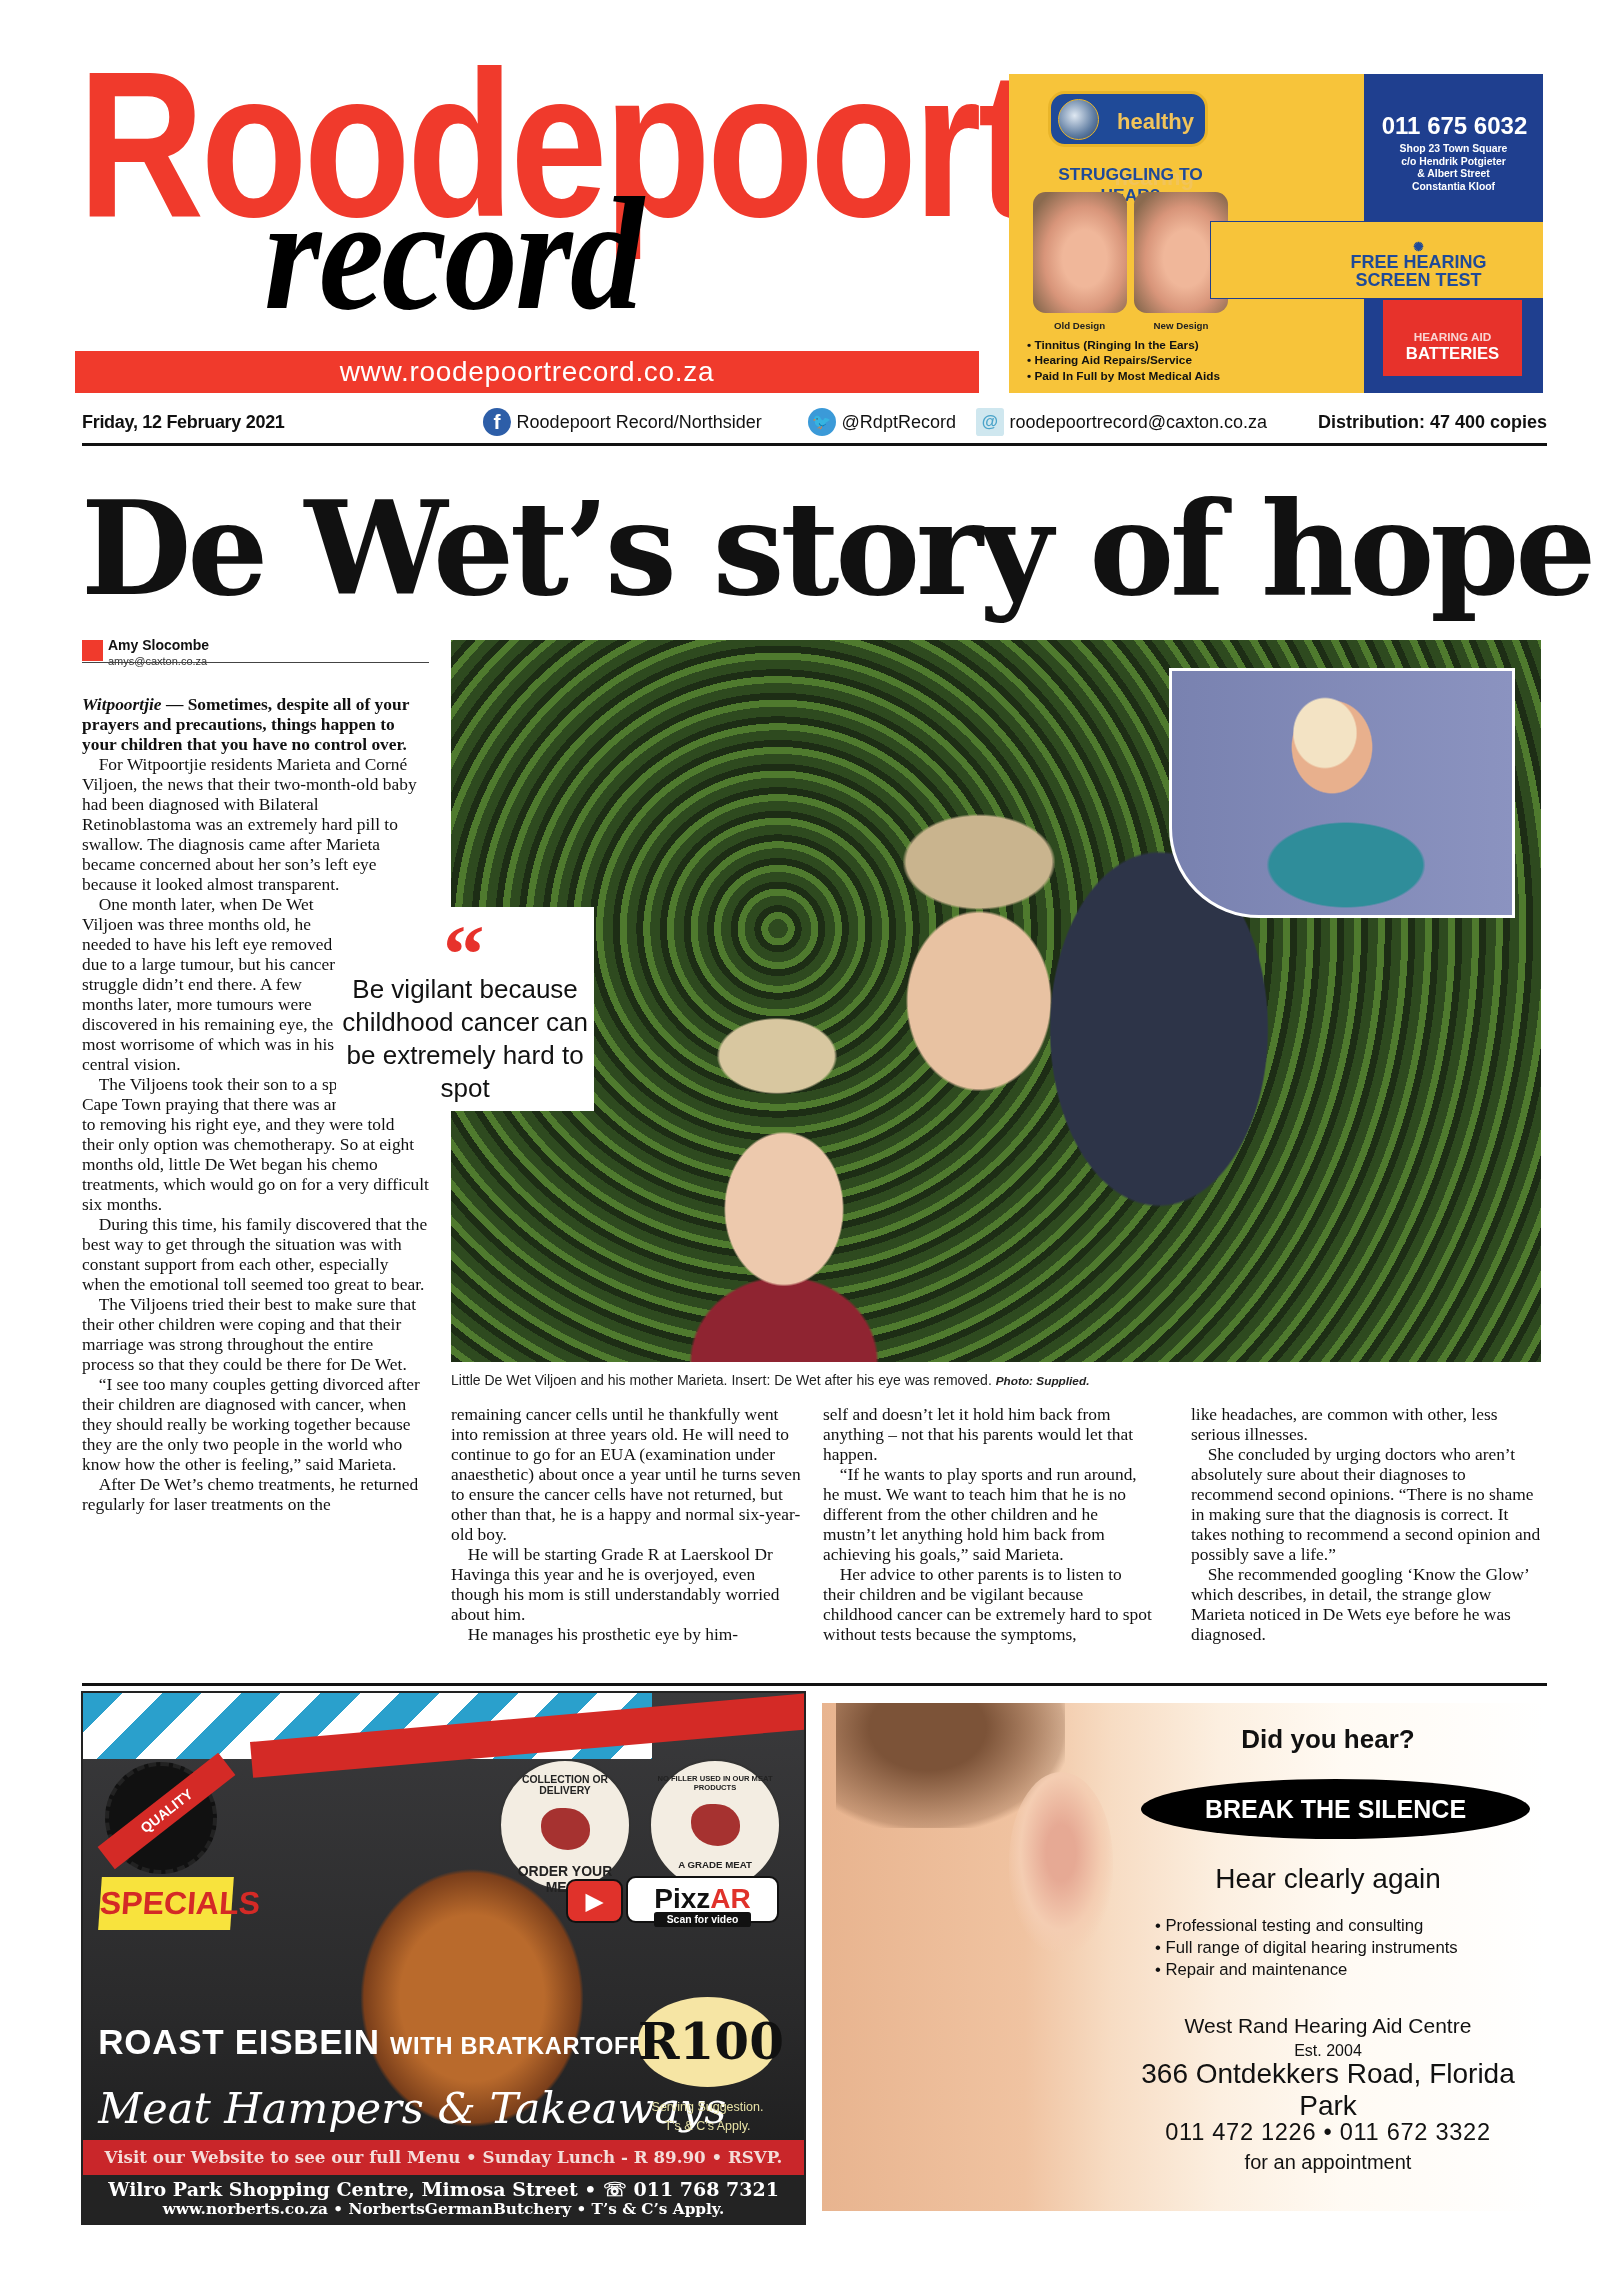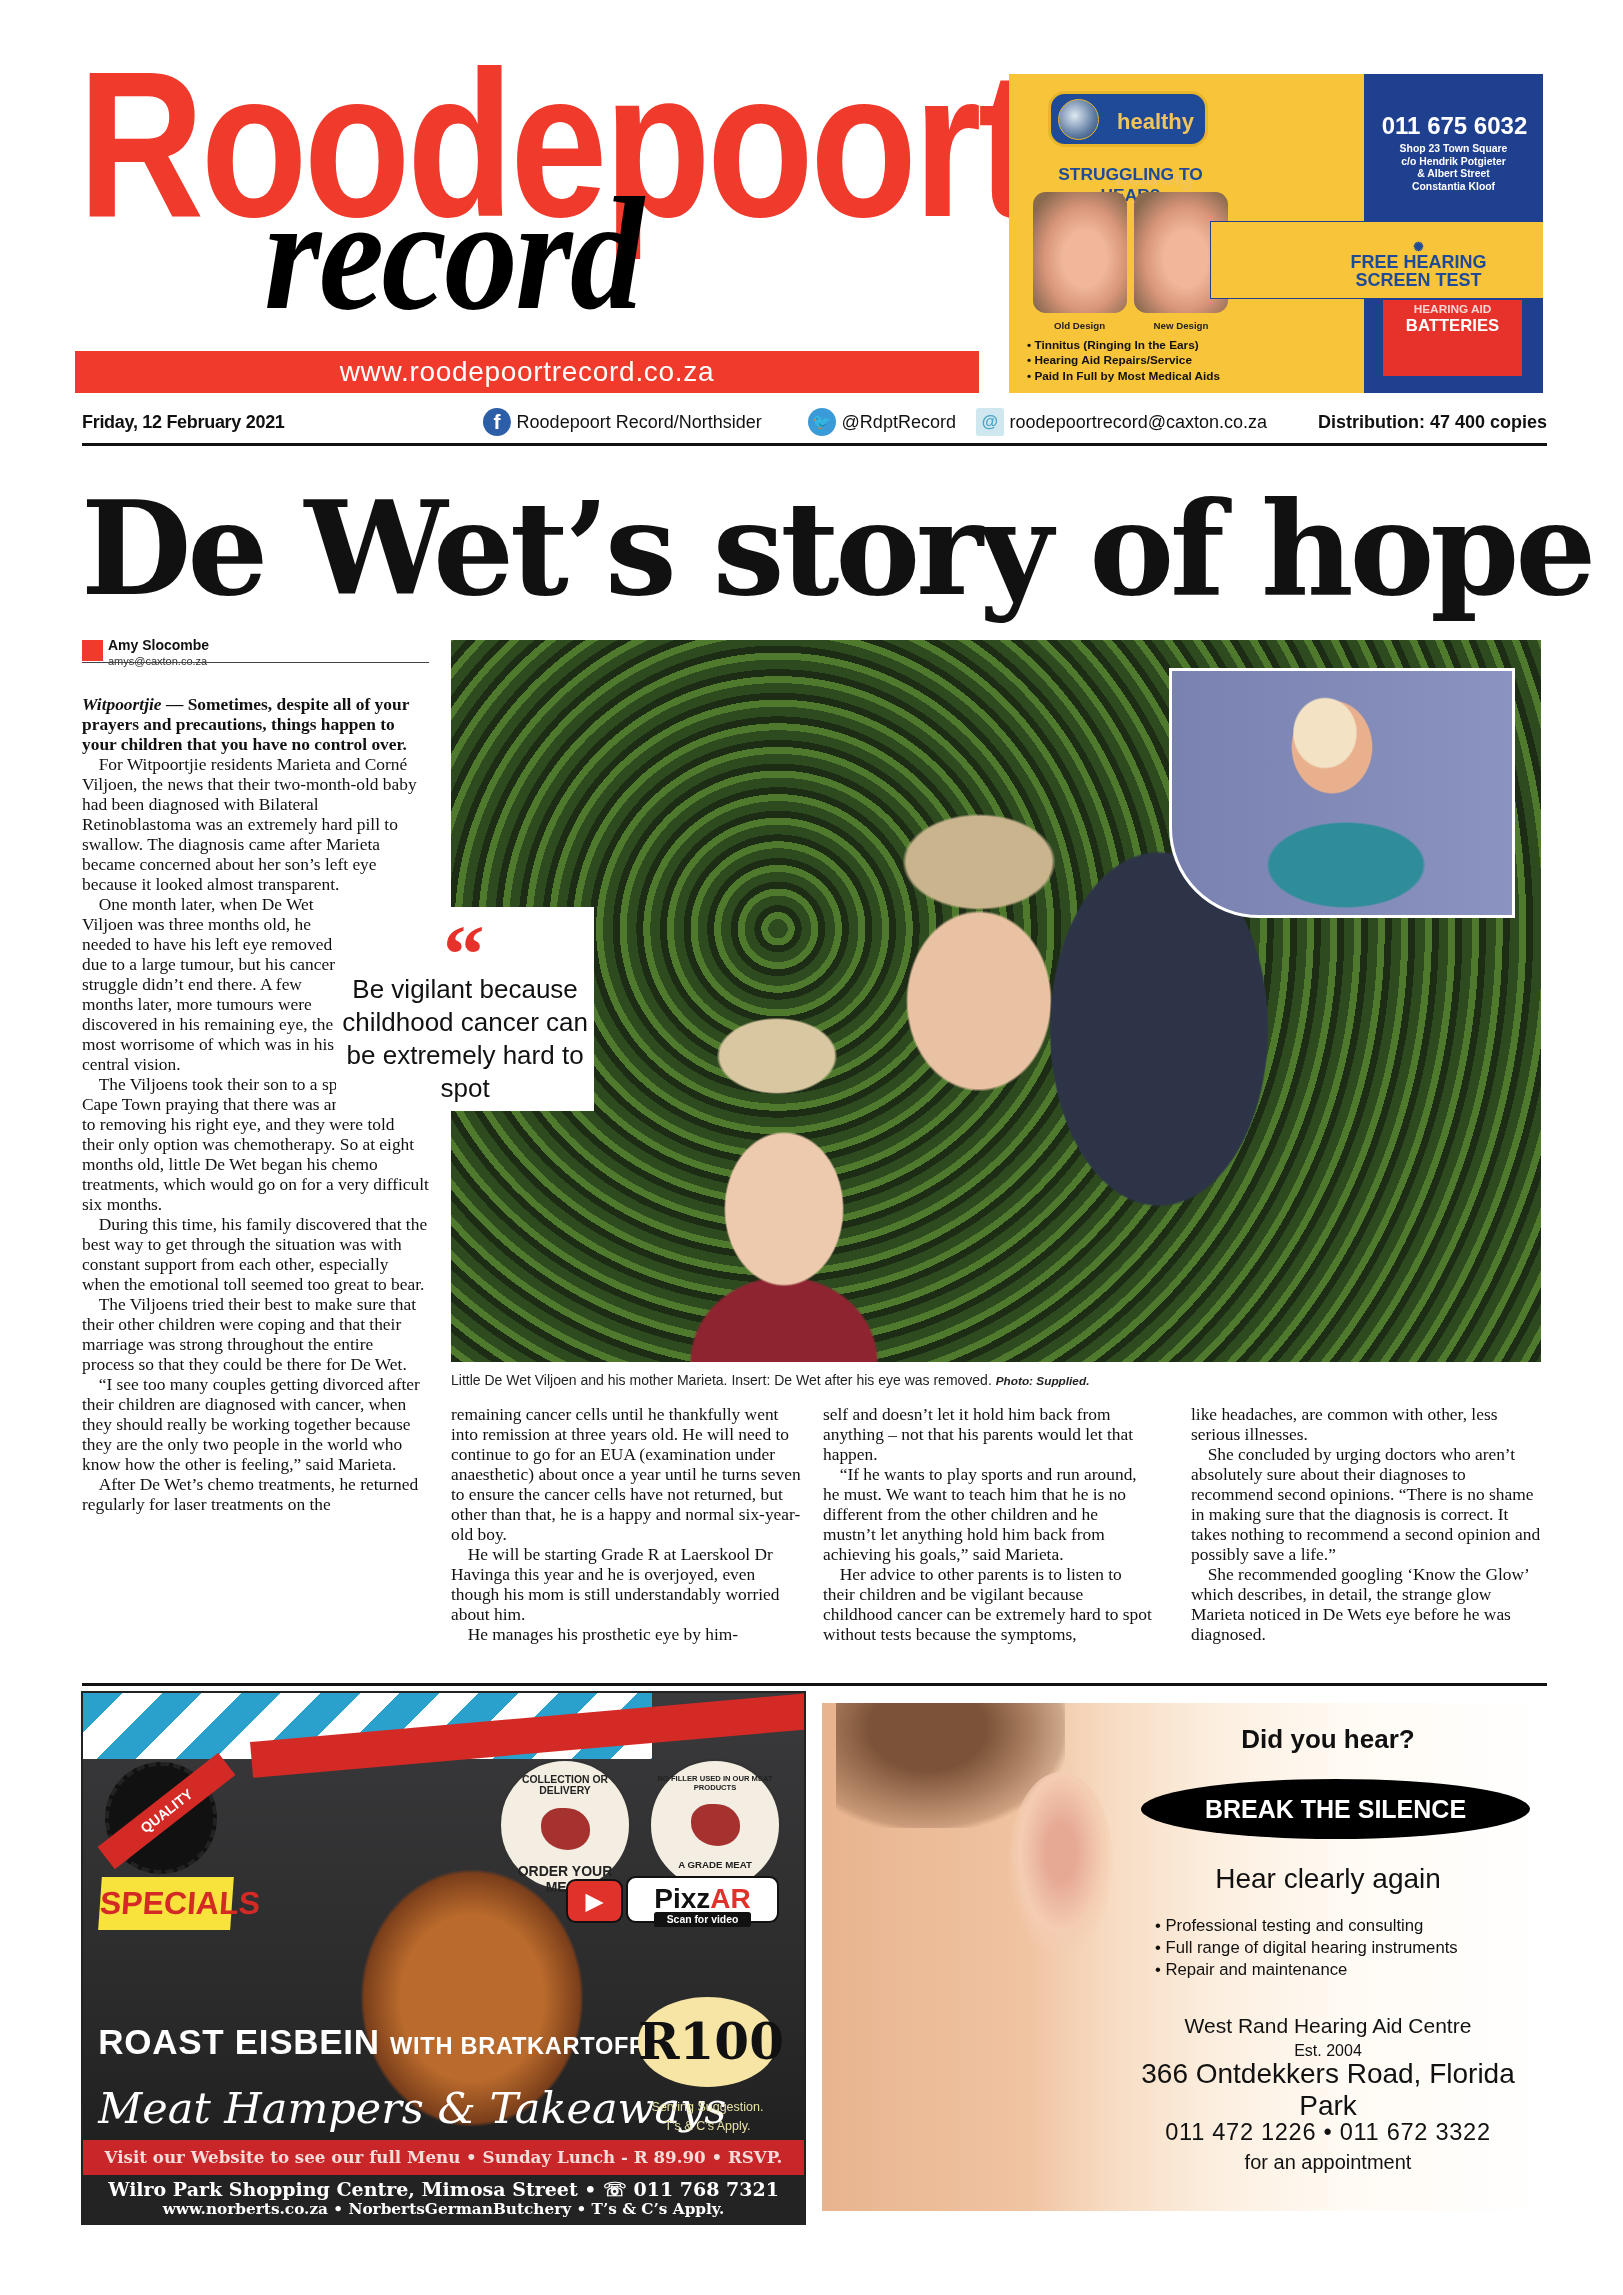--- a/index.html
+++ b/index.html
@@ -18,21 +18,21 @@
   .hh-logo-globe { position: absolute; left: 7px; top: 5.6px; width: 39px; height: 39px; border-radius: 50%; background: radial-gradient(circle at 40% 40%, #dfe8f2, #5d7ba0 60%, #243e6a); border: 1.4px solid #e9b52a; }
   .hh-struggle { position: absolute; left: 28px; top: 90px; width: 187px; color: #1f4a98; font-weight: 700; font-size: 17.4px; text-align: center; }
   .hh-ear { position: absolute; top: 118px; width: 94px; height: 121px; border-radius: 12.5px; background: radial-gradient(ellipse at 55% 55%, #f0b79a 30%, #d8957a 55%, #8a6a4f 85%); }
   .hh-ear-label { position: absolute; top: 246px; width: 94px; text-align: center; font-size: 9.7px; font-weight: 700; color: #222; }
   .hh-bullets { position: absolute; left: 18px; top: 264px; font-size: 11.8px; font-weight: 700; color: #111; line-height: 15.3px; }
   .hh-phone { position: absolute; right: 0; top: 38px; width: 177px; text-align: center; color: #fff; font-weight: 700; font-size: 24px; }
   .hh-addr { position: absolute; right: 0; top: 69px; width: 179px; text-align: center; color: #fff; font-weight: 700; font-size: 10.4px; line-height: 12.5px; }
   .hh-free { position: absolute; left: 201px; top: 147px; width: 334px; height: 78px; background: #f7c43a; border: 1.4px solid #1f3f8f; box-sizing: border-box; text-align: center; color: #1f4a98; font-weight: 700; font-size: 18px; line-height: 18px; padding-top: 21px; }
   .hh-free-text { margin-left: 83px; }
   .hh-batt { position: absolute; right: 21px; top: 226px; width: 139px; height: 76px; background: #e7322b; color: #fff; font-weight: 700; text-align: center; }
-  .hh-batt .l1 { font-size: 11.8px; padding-top: 2px; color: #f9d6d4; }
+  .hh-batt .l1 { font-size: 11.8px; padding-top: 30px; color: #f9d6d4; }
   .hh-batt .l2 { font-size: 16.7px; }
 
   
   .infoline { left: 82px; top: 407px; width: 1465px; height: 30.5px; font-size: 18px; line-height: 30.5px; }
   .info-date { position: absolute; left: 0; top: 0; font-weight: 700; font-size: 18px; letter-spacing: -0.3px; }
   .info-item { position: absolute; top: 0; display: flex; align-items: center; gap: 5.6px; font-size: 18px; color: #111; }
   .ico { display: inline-block; width: 28px; height: 28px; border-radius: 50%; color: #fff; text-align: center; line-height: 28px; font-weight: 700; font-size: 21px; }
   .ico-fb { background: #2d5ea8; }
   .ico-tw { background: #3b9ad8; font-size: 15.3px; }
   .ico-mail { background: #cfe7ef; color: #4aa3c9; border-radius: 2.8px; font-size: 16.7px; }

